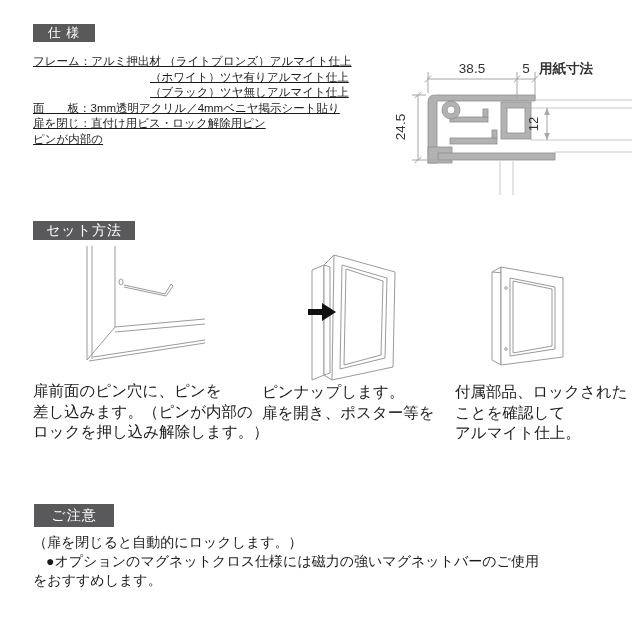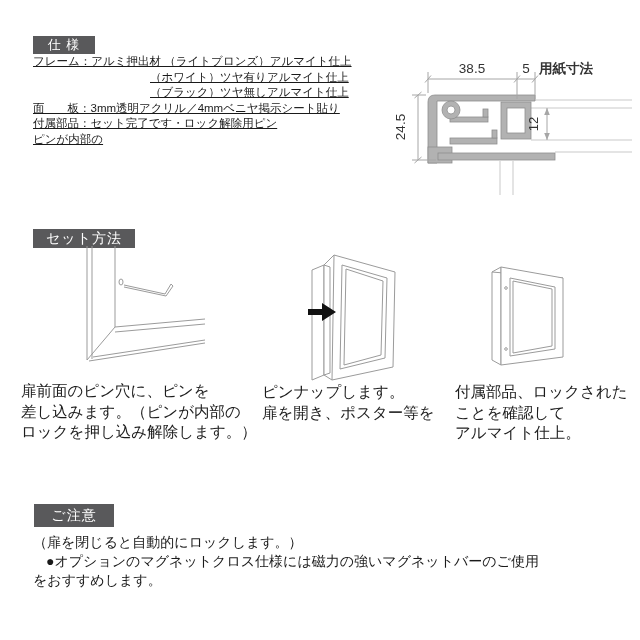--- a/index.html
+++ b/index.html
@@ -6,31 +6,31 @@
   html,body { width:640px; height:640px; }
   body {
     position:relative; background:#ffffff; overflow:hidden;
     font-family:"Liberation Sans", sans-serif; color:#1a1a1a;
   }
   .hdr {
     position:absolute; background:#59595b; color:#ffffff;
     display:flex; align-items:center; justify-content:center;
     font-size:14px; letter-spacing:1px;
   }
-  #hdr-spec   { left:33px; top:36px;  width:62px;  height:18px; font-size:13px; }
-  #hdr-method { left:33px; top:229px; width:102px; height:19px; }
+  #hdr-spec   { left:33px; top:24px;  width:62px;  height:18px; font-size:13px; }
+  #hdr-method { left:33px; top:221px; width:102px; height:19px; }
   #hdr-notice { left:34px; top:504px; width:80px;  height:23px; }
 
   .spec-text { position:absolute; left:33px; top:54px; font-size:11.5px; line-height:15.5px; }
   .spec-text div { white-space:pre;text-decoration:underline; }
   .spec-text div:nth-child(2), .spec-text div:nth-child(3) { padding-left:117px; }
 
   .caption { position:absolute; font-size:15.5px; line-height:20.5px; color:#1c1c1c; }
   .caption div { white-space:nowrap; }
-  #cap1 { left:21px;  top:381px; }
+  #cap1 { left:33px;  top:381px; }
   #cap2 { left:262px; top:382px; }
   #cap3 { left:455px; top:382px; }
 
   .notice-text { position:absolute; left:33px; top:533px; font-size:14px; line-height:19px; }
   .notice-text div { white-space:nowrap; }
   .notice-text div:nth-child(2) { padding-left:13px; }
   .notice-text div:nth-child(4) { padding-left:14px; }
 
   svg.illus { position:absolute; }
   .dimtext { font-family:"Liberation Sans", sans-serif; fill:#333333; }
@@ -40,21 +40,21 @@
 
 <div class="hdr" id="hdr-spec">
   <span>仕 様</span>
 </div>
 
 <div class="spec-text">
   <div>フレーム：アルミ押出材 （ライトブロンズ）アルマイト仕上</div>
   <div>（ホワイト）ツヤ有りアルマイト仕上</div>
   <div>（ブラック）ツヤ無しアルマイト仕上</div>
   <div>面　　板：3mm透明アクリル／4mmベニヤ掲示シート貼り</div>
-  <div>付属部品：セット完了です・ロック解除用ピン</div>
+  <div>扉を閉じ：直付け用ビス・ロック解除用ピン</div>
   <div>ピンが内部の</div>
 </div>
 
 <svg class="illus" style="left:395px; top:50px;" width="245" height="150" viewBox="0 0 245 150">
 
   <g stroke="#c9c9c9" stroke-width="1">
     <line x1="140" y1="50" x2="237" y2="50"></line>
     <line x1="136" y1="58" x2="237" y2="58"></line>
     <line x1="136" y1="90" x2="237" y2="90"></line>
     <line x1="160" y1="102" x2="237" y2="102"></line>

